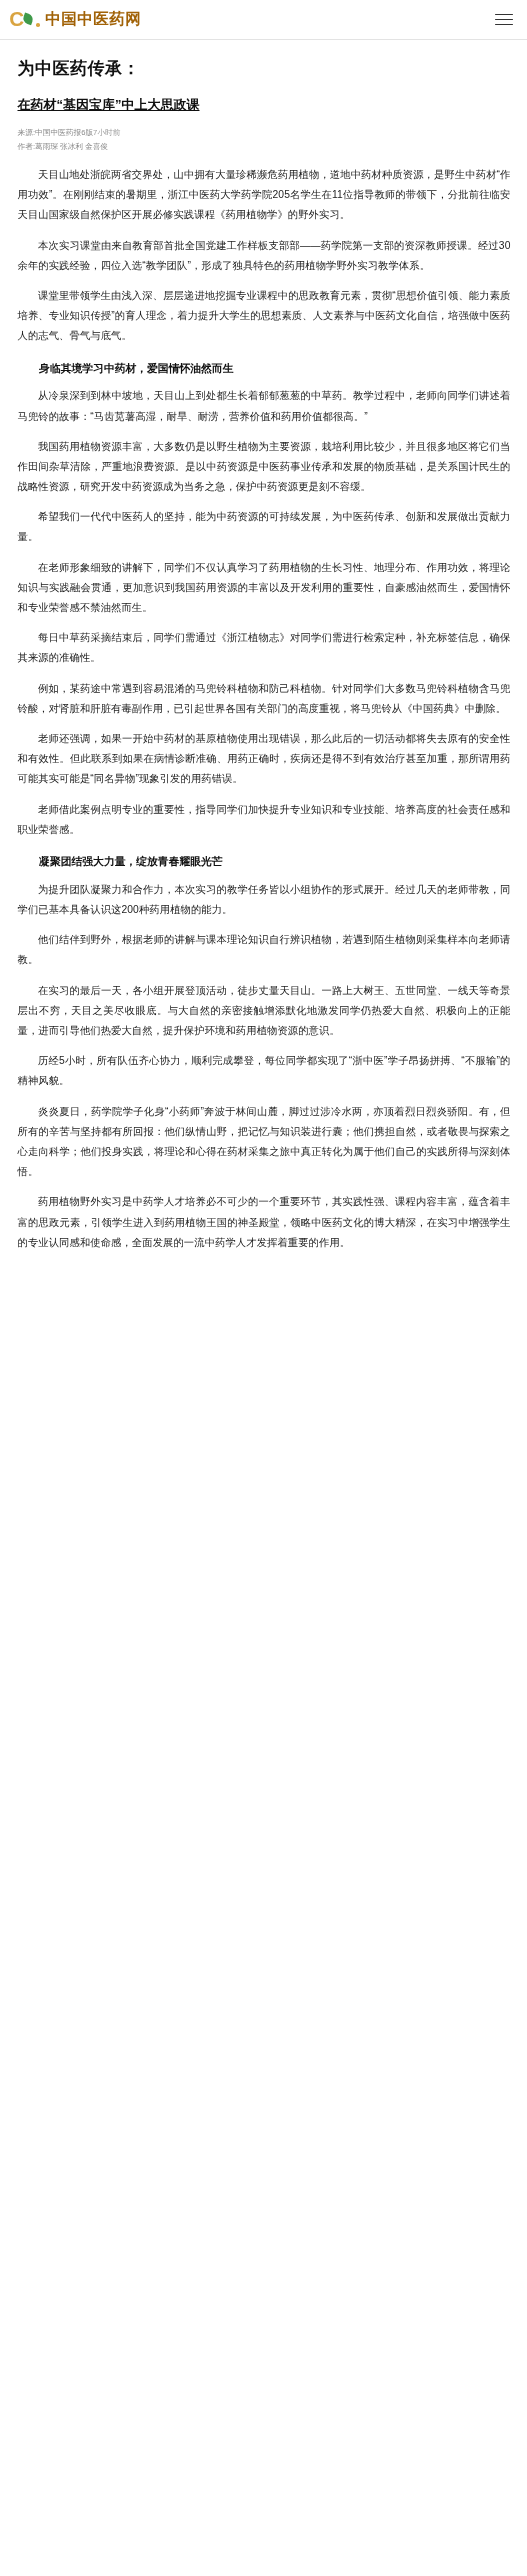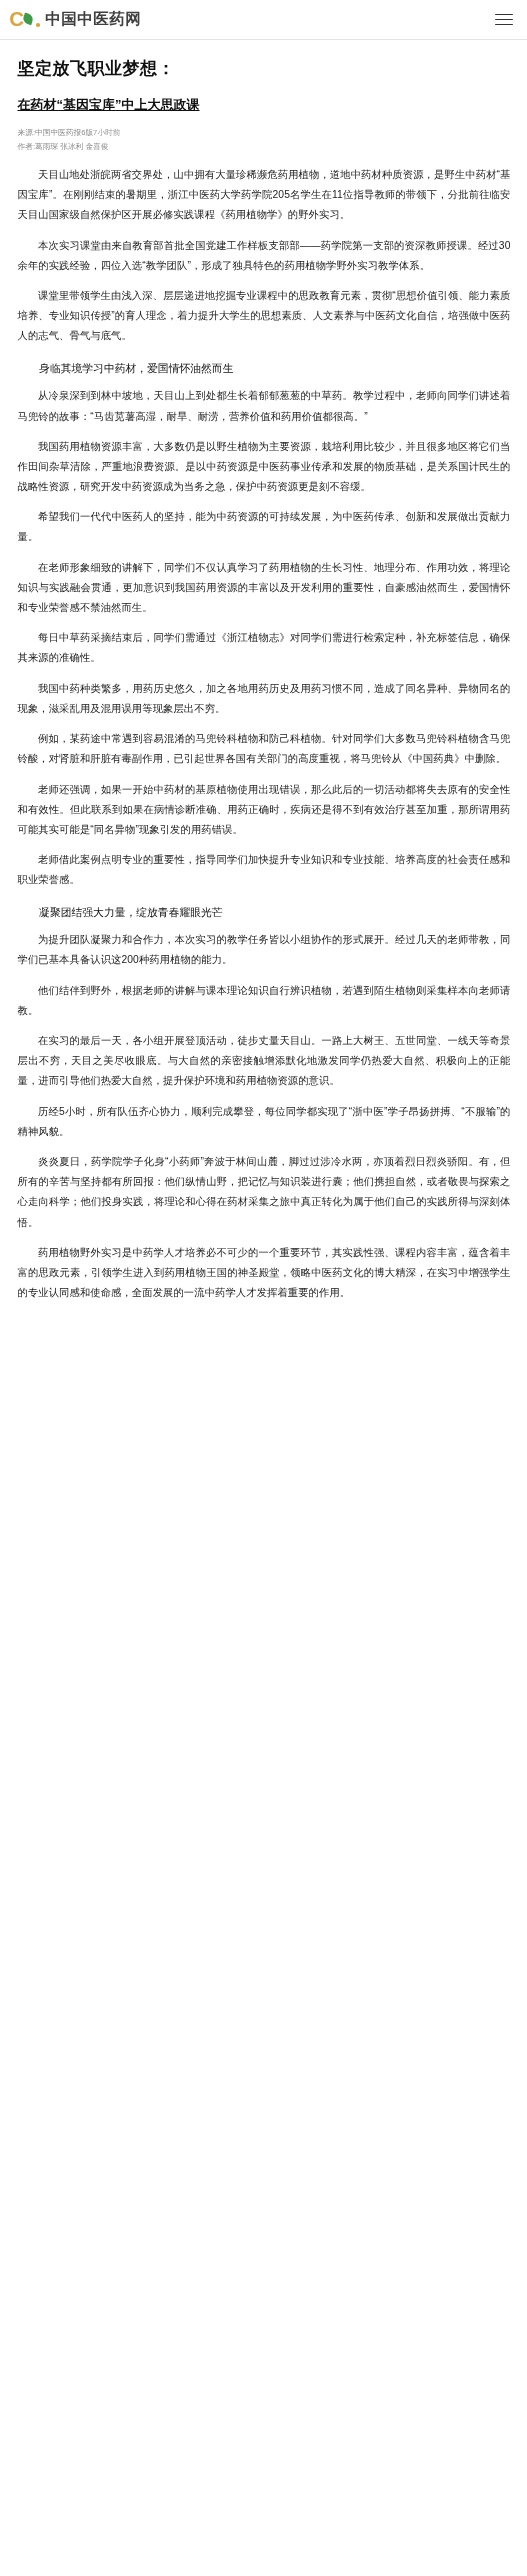--- a/index.html
+++ b/index.html
@@ -56,21 +56,21 @@
     top: 1.5px; left: 1px;
   }
   .brand-dot {
     width: 3.6px; height: 3.6px; border-radius: 50%;
     background: #d9a441;
     align-self: flex-end;
     margin-bottom: 3.1px;
   }
   .brand-text {
     font-size: 15.5px;
-    color: #404040;
+    color: #a16207;
     font-weight: bold;
     letter-spacing: 0.5px;
     font-family: Liberation Sans, sans-serif;
   }
   .menu-btn {
     display: flex;
     flex-direction: column;
     justify-content: center;
     gap: 3.6px;
     width: 20.6px;
@@ -115,34 +115,35 @@
     font-size: 7.7px;
     color: #8a8a8a;
     margin-bottom: 4.1px;
   }
   .meta .source { color: #8a8a8a; }
   .meta .time { color: #9a9a9a; }
   .byline {
     font-size: 7.7px;
     color: #8a8a8a;
     margin-bottom: 13.4px;
+    font-family: Liberation Serif, serif;
   }
 
   .body-text p {
     font-size: 10.3px;
     line-height: 1.95;
     color: #1b1b1b;
     margin: 0 0 10.3px 0;
     text-align: justify;
     text-indent: 2em;
     letter-spacing: 0.1px;
   }
   .body-text h2 {
     font-size: 10.8px;
-    font-weight: normal;
+    font-weight: bold;
     color: #111;
     margin: 13.4px 0 9.3px 0;
     line-height: 1.6;
     text-indent: 2em;
   }
 </style>
 </head>
 <body>
 
 <div class="topbar">
@@ -157,44 +158,43 @@
     <span class="brand-text">中国中医药网</span>
   </div>
   <div class="menu-btn">
     <span></span>
       <span></span>
       <span></span>
   </div>
 </div>
 
 <div class="article">
-  <div class="site-title">坚定放飞职业梦想：</div>
+  <div class="site-title">为中医药传承：</div>
   <h1 class="headline">在药材“基因宝库”中上大思政课</h1>
 
   <div class="meta">
     <div>
       <span class="source">来源:</span><span class="source">中国中医药报6版</span>
     </div>
     <div class="time">7小时前</div>
   </div>
   <div class="byline">作者:葛雨琛 张冰利 金喜俊</div>
 
   <div class="body-text">
-    <p>天目山地处浙皖两省交界处，山中拥有大量珍稀濒危药用植物，道地中药材种质资源，是野生中药材“基因宝库”。在刚刚结束的暑期里，浙江中医药大学药学院205名学生在11位指导教师的带领下，分批前往临安天目山国家级自然保护区开展必修实践课程《药用植物学》的野外实习。</p>
+    <p>天目山地处浙皖两省交界处，山中拥有大量珍稀濒危药用植物，道地中药材种质资源，是野生中药材“作用功效”。在刚刚结束的暑期里，浙江中医药大学药学院205名学生在11位指导教师的带领下，分批前往临安天目山国家级自然保护区开展必修实践课程《药用植物学》的野外实习。</p>
     <p>本次实习课堂由来自教育部首批全国党建工作样板支部部——药学院第一支部的资深教师授课。经过30余年的实践经验，四位入选“教学团队”，形成了独具特色的药用植物学野外实习教学体系。</p>
     <p>课堂里带领学生由浅入深、层层递进地挖掘专业课程中的思政教育元素，贯彻“思想价值引领、能力素质培养、专业知识传授”的育人理念，着力提升大学生的思想素质、人文素养与中医药文化自信，培强做中医药人的志气、骨气与底气。</p>
 
     <h2>身临其境学习中药材，爱国情怀油然而生</h2>
     <p>从冷泉深到到林中坡地，天目山上到处都生长着郁郁葱葱的中草药。教学过程中，老师向同学们讲述着马兜铃的故事：“马齿苋薯高湿，耐旱、耐涝，营养价值和药用价值都很高。”</p>
     <p>我国药用植物资源丰富，大多数仍是以野生植物为主要资源，栽培利用比较少，并且很多地区将它们当作田间杂草清除，严重地浪费资源。是以中药资源是中医药事业传承和发展的物质基础，是关系国计民生的战略性资源，研究开发中药资源成为当务之急，保护中药资源更是刻不容缓。</p>
     <p>希望我们一代代中医药人的坚持，能为中药资源的可持续发展，为中医药传承、创新和发展做出贡献力量。</p>
     <p>在老师形象细致的讲解下，同学们不仅认真学习了药用植物的生长习性、地理分布、作用功效，将理论知识与实践融会贯通，更加意识到我国药用资源的丰富以及开发利用的重要性，自豪感油然而生，爱国情怀和专业荣誉感不禁油然而生。</p>
 
     <p>每日中草药采摘结束后，同学们需通过《浙江植物志》对同学们需进行检索定种，补充标签信息，确保其来源的准确性。</p>
-    <p>我国中药种类繁多，用药历史悠久，加之各地用药历史及用药习惯不同，造成了同名异种、异物同名的现象，滋采乱用及混用误用等现象层出不穷。</p>
     <p>例如，某药途中常遇到容易混淆的马兜铃科植物和防己科植物。针对同学们大多数马兜铃科植物含马兜铃酸，对肾脏和肝脏有毒副作用，已引起世界各国有关部门的高度重视，将马兜铃从《中国药典》中删除。</p>
     <p>老师还强调，如果一开始中药材的基原植物使用出现错误，那么此后的一切活动都将失去原有的安全性和有效性。但此联系到如果在病情诊断准确、用药正确时，疾病还是得不到有效治疗甚至加重，那所谓用药可能其实可能是“同名异物”现象引发的用药错误。</p>
     <p>老师借此案例点明专业的重要性，指导同学们加快提升专业知识和专业技能、培养高度的社会责任感和职业荣誉感。</p>
 
     <h2>凝聚团结强大力量，绽放青春耀眼光芒</h2>
     <p>为提升团队凝聚力和合作力，本次实习的教学任务皆以小组协作的形式展开。经过几天的老师带教，同学们已基本具备认识这200种药用植物的能力。</p>
     <p>他们结伴到野外，根据老师的讲解与课本理论知识自行辨识植物，若遇到陌生植物则采集样本向老师请教。</p>
     <p>在实习的最后一天，各小组开展登顶活动，徒步丈量天目山。一路上大树王、五世同堂、一线天等奇景层出不穷，天目之美尽收眼底。与大自然的亲密接触增添默化地激发同学仍热爱大自然、积极向上的正能量，进而引导他们热爱大自然，提升保护环境和药用植物资源的意识。</p>
     <p>历经5小时，所有队伍齐心协力，顺利完成攀登，每位同学都实现了“浙中医”学子昂扬拼搏、“不服输”的精神风貌。</p>
     <p>炎炎夏日，药学院学子化身“小药师”奔波于林间山麓，脚过过涉冷水两，亦顶着烈日烈炎骄阳。有，但所有的辛苦与坚持都有所回报：他们纵情山野，把记忆与知识装进行囊；他们携担自然，或者敬畏与探索之心走向科学；他们投身实践，将理论和心得在药材采集之旅中真正转化为属于他们自己的实践所得与深刻体悟。</p>

